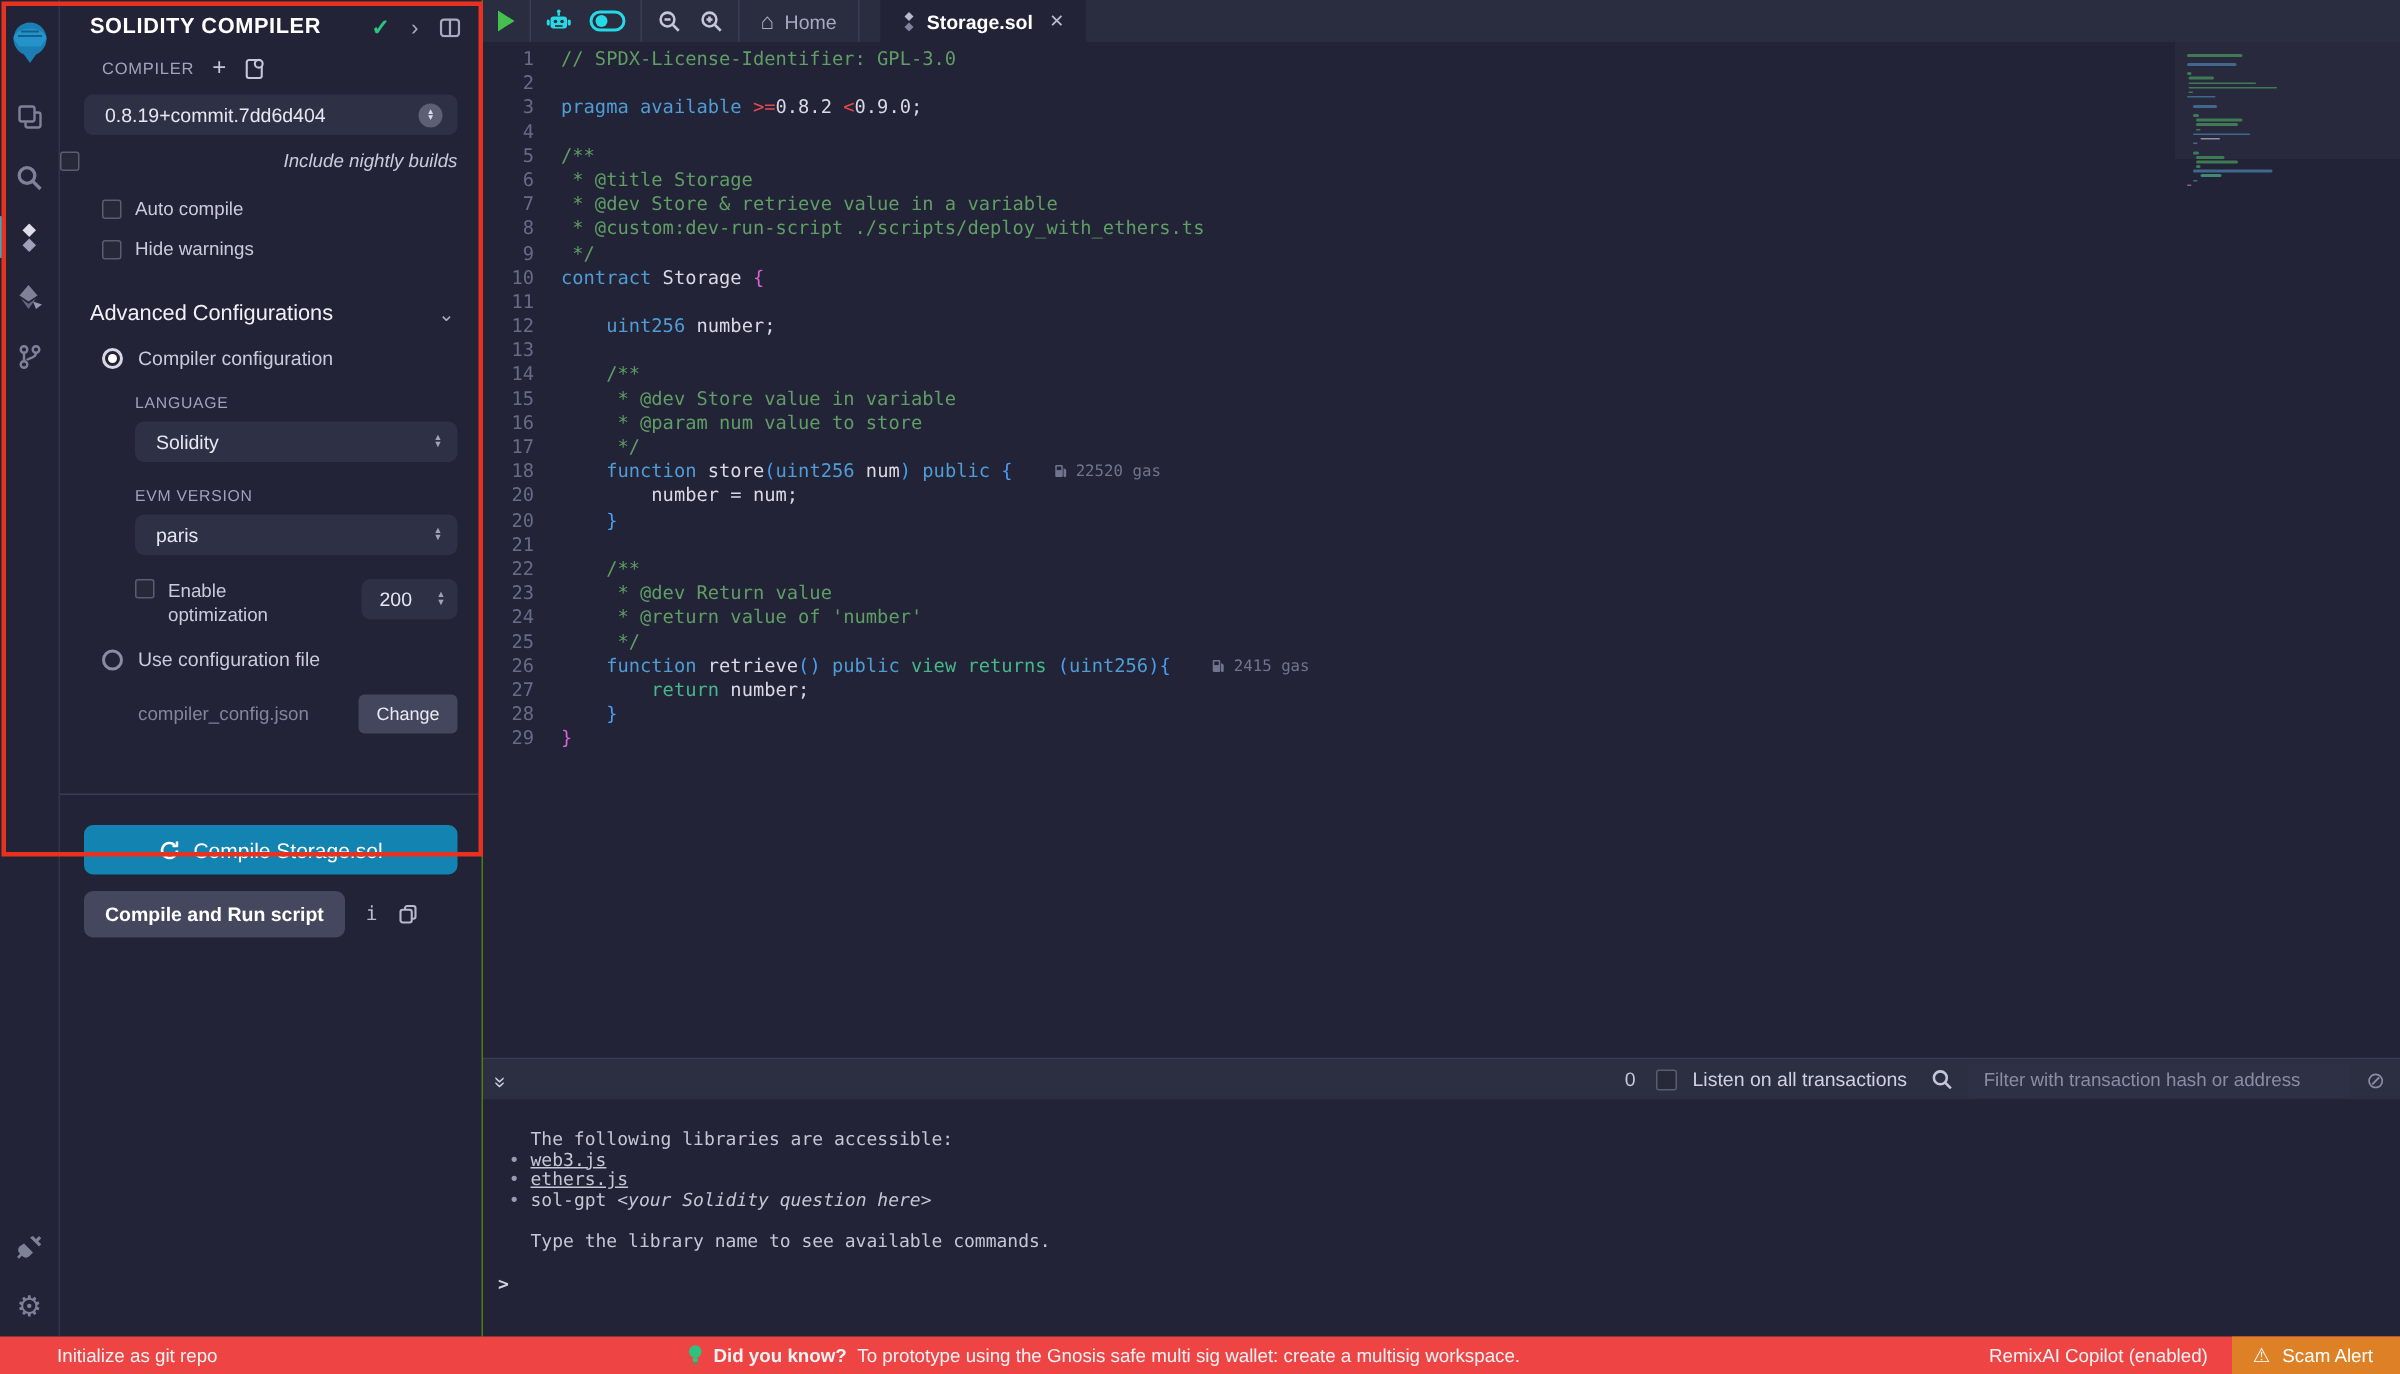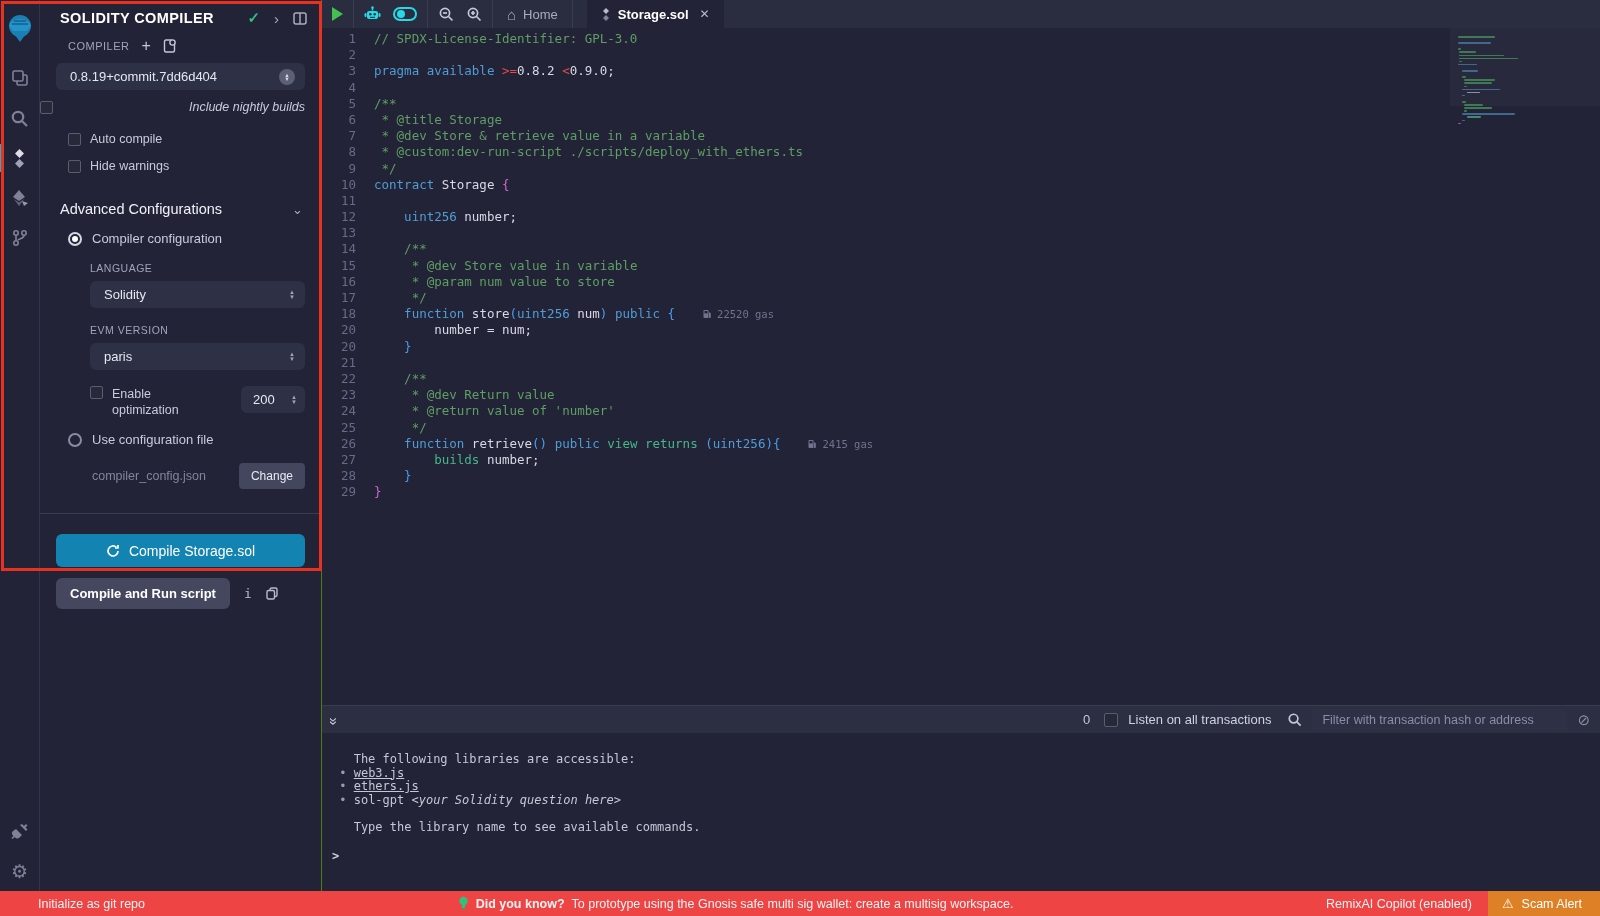--- a/index.html
+++ b/index.html
@@ -57,21 +57,21 @@
   .opt-row { display:flex; align-items:flex-start; padding:16px 16px 0 50px; }
   .opt-row .chk-row { align-items:flex-start; }
   .opt-lbl { width:92px; line-height:16px; }
   .num-input { margin-left:auto; background:#2e3146; border-radius:6px; height:27px; width:64px; display:flex; align-items:center; padding:0 8px 0 12px; color:#e6e7f0; }
   .num-input .val { flex:1; font-size:13px; }
 
   .cfgfile-row { display:flex; align-items:center; padding:16px 16px 0 52px; }
   .cfg-name { color:#83849c; font-size:12.5px; flex:1; }
   .change-btn { background:#43465c; color:#e8e9f2; font-weight:normal; font-size:12px; border:none; border-radius:4px; padding:6px 12px; cursor:pointer; }
 
-  .panel-bottom { margin-top:24px; border-top:1px solid #3a3c52; padding:20px 16px 0 16px; }
+  .panel-bottom { margin-top:40px; border-top:1px solid #3a3c52; padding:20px 16px 0 16px; }
   .compile-btn { width:100%; background:#1383b2; color:#ffffff; border:none; border-radius:6px; height:33px; font-size:14px; cursor:pointer; display:flex; align-items:center; justify-content:center; gap:9px; font-family:"Liberation Sans",sans-serif; }
   .run-row { display:flex; align-items:center; gap:14px; margin-top:11px; }
   .compile-run-btn { background:#45475e; color:#ffffff; border:none; border-radius:6px; height:31px; padding:0 14px; font-size:13px; font-weight:bold; cursor:pointer; font-family:"Liberation Sans",sans-serif; }
   .mini-ic { color:#b9bacb; font-size:13px; font-family:"DejaVu Sans Mono",monospace; cursor:pointer; }
 
   
   .red-box { position:absolute; left:1px; top:1px; width:321px; height:570px; border:3px solid #e8321f; pointer-events:none; z-index:50; }
 
   
   .main-col { flex:1; display:flex; flex-direction:column; min-width:0; }
@@ -395,21 +395,21 @@
             <div class="cline"><span class="lnum">21</span></div>
             <div class="cline"><span class="lnum">22</span><span class="tk-p">    </span><span class="tk-c">/**</span></div>
             <div class="cline"><span class="lnum">23</span><span class="tk-p">    </span><span class="tk-c"> * @dev Return value</span></div>
             <div class="cline"><span class="lnum">24</span><span class="tk-p">    </span><span class="tk-c"> * @return value of 'number'</span></div>
             <div class="cline"><span class="lnum">25</span><span class="tk-p">    </span><span class="tk-c"> */</span></div>
             <div class="cline"><span class="lnum">26</span><span class="tk-p">    </span><span class="tk-k">function</span><span class="tk-p"> retrieve</span><span class="tk-b2">()</span><span class="tk-p"> </span><span class="tk-k">public</span><span class="tk-p"> </span><span class="tk-g">view</span><span class="tk-p"> </span><span class="tk-g">returns</span><span class="tk-p"> </span><span class="tk-b2">(</span><span class="tk-k">uint256</span><span class="tk-b2">){</span><span class="gas-tag"><svg width="9" height="10" viewBox="0 0 9 10" fill="#70748e">
                   <rect x="0.5" y="1" width="5" height="8" rx="0.8"></rect>
                   <rect x="1.5" y="2" width="3" height="2.4" fill="#222336"></rect>
                   <path d="M6 3 l1.8 1.2 v4 a0.9 0.9 0 0 1 -1.8 0 Z"></path>
                 </svg><span>2415 gas</span></span></div>
-            <div class="cline"><span class="lnum">27</span><span class="tk-p">        </span><span class="tk-g">builds</span><span class="tk-p"> number;</span></div>
+            <div class="cline"><span class="lnum">27</span><span class="tk-p">        </span><span class="tk-g">return</span><span class="tk-p"> number;</span></div>
             <div class="cline"><span class="lnum">28</span><span class="tk-p">    </span><span class="tk-b2">}</span></div>
             <div class="cline"><span class="lnum">29</span><span class="tk-b1">}</span></div>
           </div>
         <div class="mm-shade"></div>
         <div class="minimap" id="minimap">
             <div class="mm-line" style="margin-left: 0px; width: 36.75px; background: rgb(63, 122, 85);"></div>
             <div class="mm-line" style="background: transparent;"></div>
             <div class="mm-line" style="margin-left: 0px; width: 32.55px; background: rgb(65, 104, 140);"></div>
             <div class="mm-line" style="background: transparent;"></div>
             <div class="mm-line" style="margin-left: 0px; width: 3.15px; background: rgb(63, 122, 85);"></div>

